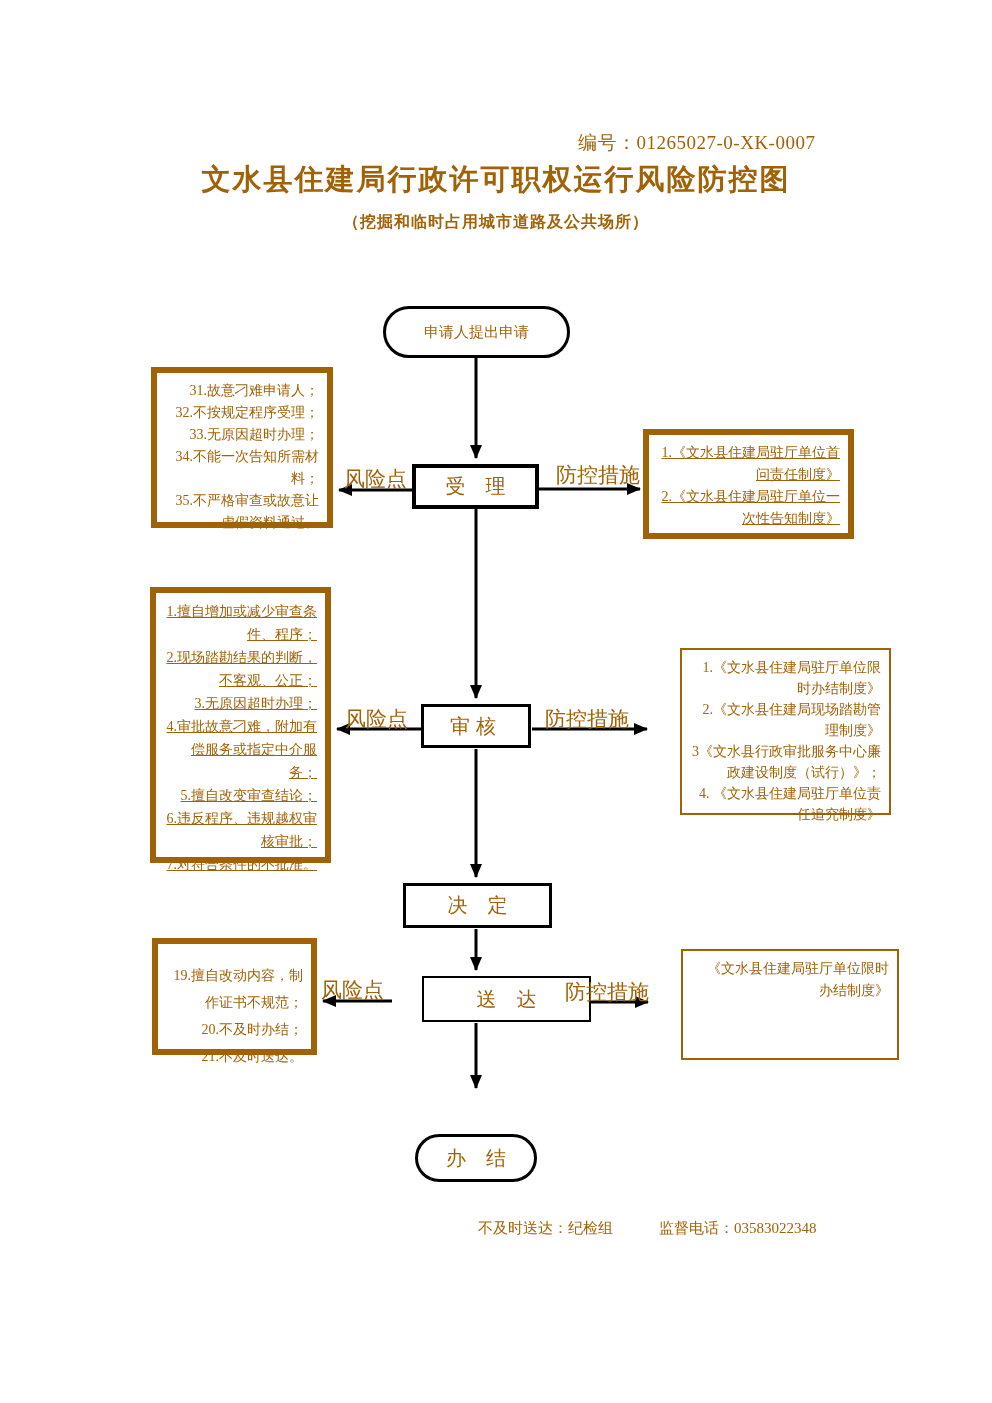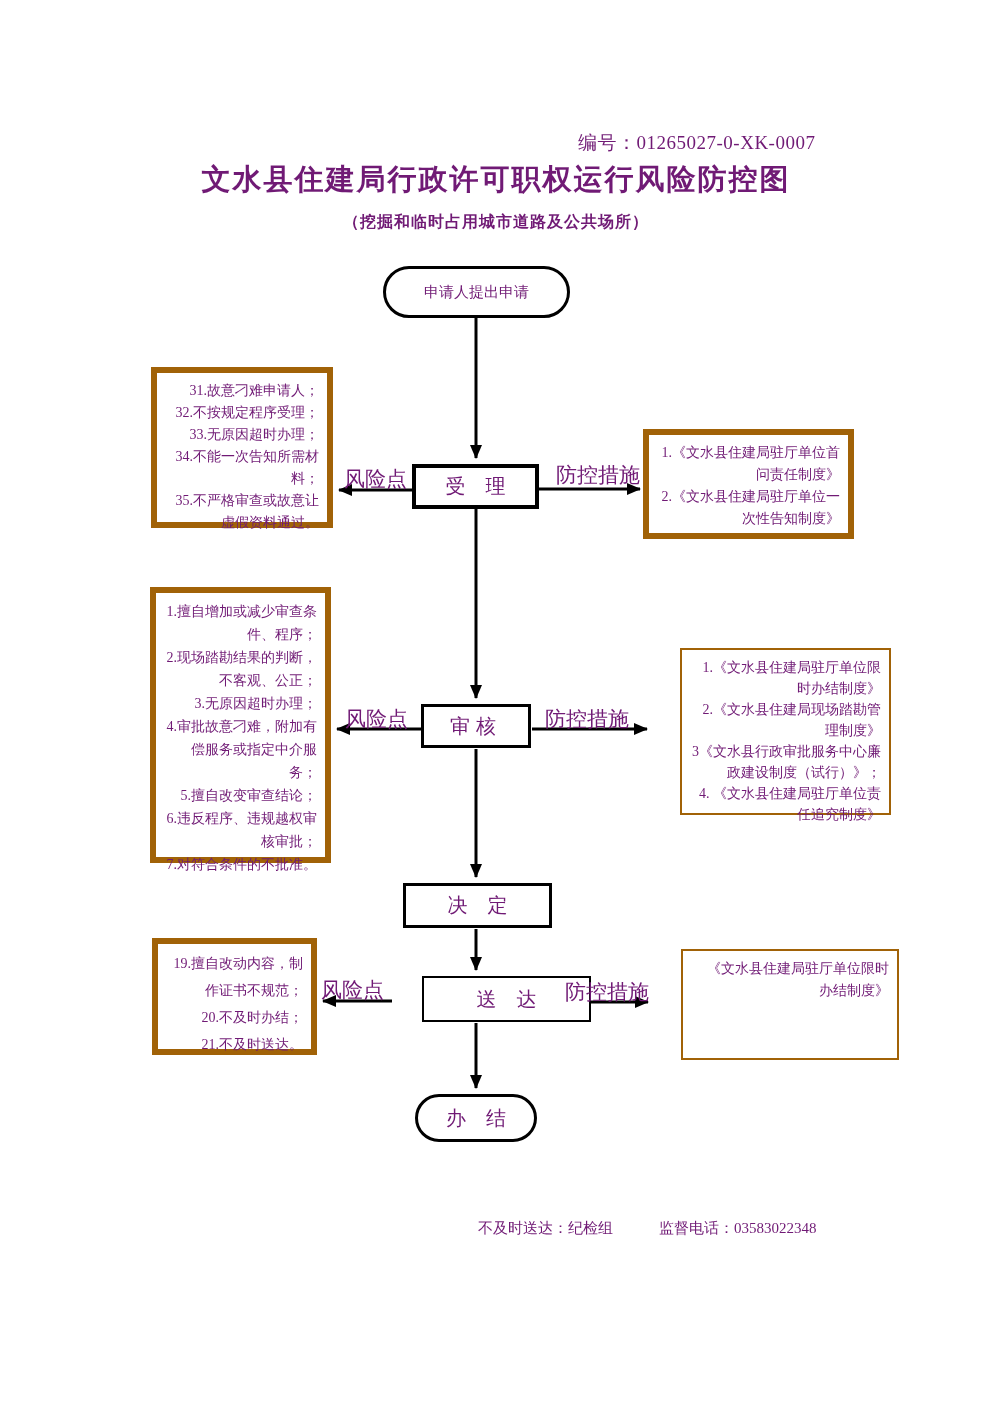--- a/index.html
+++ b/index.html
@@ -1,45 +1,45 @@
 <!DOCTYPE html>
 <html><head>
 <meta charset="utf-8">
 <style>
   html,body { margin:0; padding:0; background:#ffffff; }
   .page {
     position:relative; width:992px; height:1403px; background:#ffffff;
-    color:#701a75; font-family:"Liberation Serif","DejaVu Serif",serif;
+    color:#a16207; font-family:"Liberation Serif","DejaVu Serif",serif;
     overflow:hidden;
   }
   .ref-number {
     position:absolute; left:578px; top:130px; font-size:19px; letter-spacing:0.5px;
     white-space:nowrap;
   }
   .doc-title {
     position:absolute; left:0; top:160px; width:100%; text-align:center;
     font-size:29px; font-weight:bold; letter-spacing:2px; white-space:nowrap;
   }
   .doc-subtitle {
     position:absolute; left:0; top:212px; width:100%; text-align:center;
     font-size:16px; font-weight:bold; letter-spacing:1px; white-space:nowrap;
   }
   .node {
     position:absolute; display:flex; align-items:center; justify-content:center;
     background:#fff; border:3px solid #000; font-size:20px; box-sizing:border-box;
     white-space:nowrap;
   }
-  .stadium { border-radius:28px; }
+  .stadium { border-radius:28px;margin-top:40px; }
   .textbox {
     position:absolute; box-sizing:border-box; background:#fff; border:6px solid #a16207;
     padding:7px 8px 4px 8px; font-size:14px; line-height:22px; white-space:pre-line;
     text-align:right;
   }
   .border-thin { border-width:2px;margin-left:30px; }
-  .lh-tall { line-height:27px; padding-top:6px; }
+  .lh-tall { line-height:27px; padding-top:18px; }
   .lh-snug { line-height:21px; }
   .edge-label {
     position:absolute; font-size:21px; background:transparent; white-space:nowrap;
   }
   svg.connectors { position:absolute; left:0; top:0; pointer-events:none; }
   .footer { position:absolute; left:478px; top:1214px; font-size:15px; line-height:28px; }
   .footer .host-line { margin-left:14px; }
   .footer .supervise-line { display:flex; gap:46px; }
 </style>
 </head>
@@ -93,33 +93,33 @@
 
   <div class="edge-label" style="left:321px; top:976px;">风险点</div>
   <div class="edge-label" style="left:565px; top:978px;">防控措施</div>
 
   <div class="textbox" style="left:151px; top:367px; width:182px; height:161px;">31.故意刁难申请人；
 32.不按规定程序受理；
 33.无原因超时办理；
 34.不能一次告知所需材料；
 35.不严格审查或故意让虚假资料通过。</div>
 
-  <div class="textbox" style="left:150px; top:587px; width:181px; height:276px; line-height:23px;">1.擅自增加或减少审查条件、程序；
+  <div class="textbox" style="left:150px; top:587px; width:181px; height:276px; line-height:23px;text-decoration:underline;">1.擅自增加或减少审查条件、程序；
 2.现场踏勘结果的判断，不客观、公正；
 3.无原因超时办理；
 4.审批故意刁难，附加有偿服务或指定中介服务；
 5.擅自改变审查结论；
 6.违反程序、违规越权审核审批；
 7.对符合条件的不批准。</div>
 
   <div class="textbox lh-tall" style="left:152px; top:938px; width:165px; height:117px;">19.擅自改动内容，制作证书不规范；
 20.不及时办结；
 21.不及时送达。</div>
 
-  <div class="textbox" style="left:643px; top:429px; width:211px; height:110px;">1.《文水县住建局驻厅单位首问责任制度》
+  <div class="textbox" style="left:643px; top:429px; width:211px; height:110px;text-decoration:underline;">1.《文水县住建局驻厅单位首问责任制度》
 2.《文水县住建局驻厅单位一次性告知制度》</div>
 
   <div class="textbox border-thin lh-snug" style="left:650px; top:648px; width:211px; height:167px;">1.《文水县住建局驻厅单位限时办结制度》
 2.《文水县住建局现场踏勘管理制度》
 3《文水县行政审批服务中心廉政建设制度（试行）》；
 4. 《文水县住建局驻厅单位责任追究制度》</div>
 
   <div class="textbox border-thin" style="left:651px; top:949px; width:218px; height:111px;">　《文水县住建局驻厅单位限时办结制度》</div>
 
   <div class="footer">

